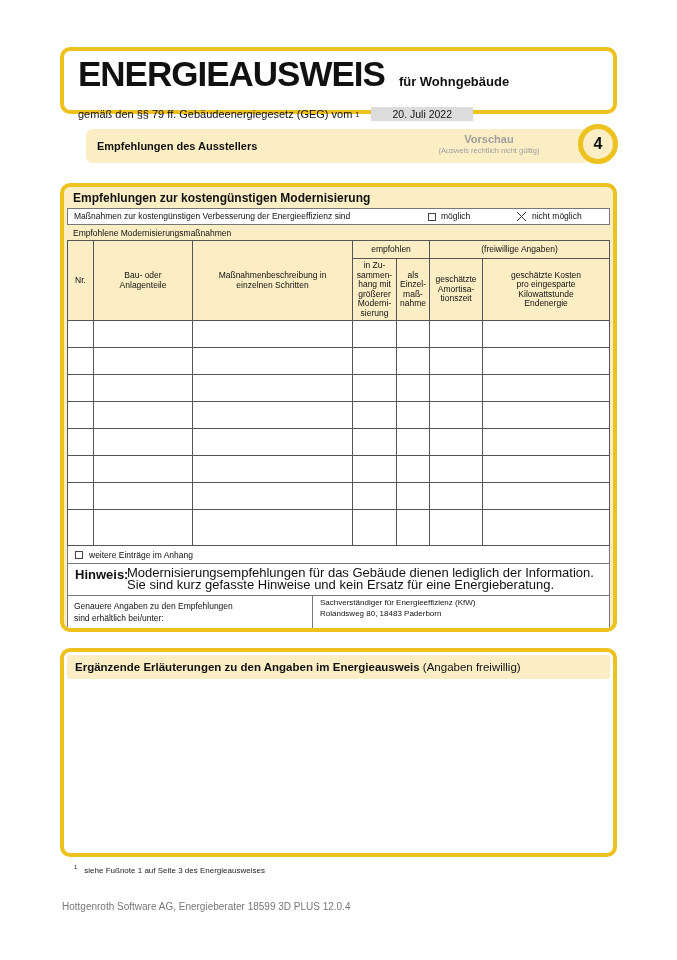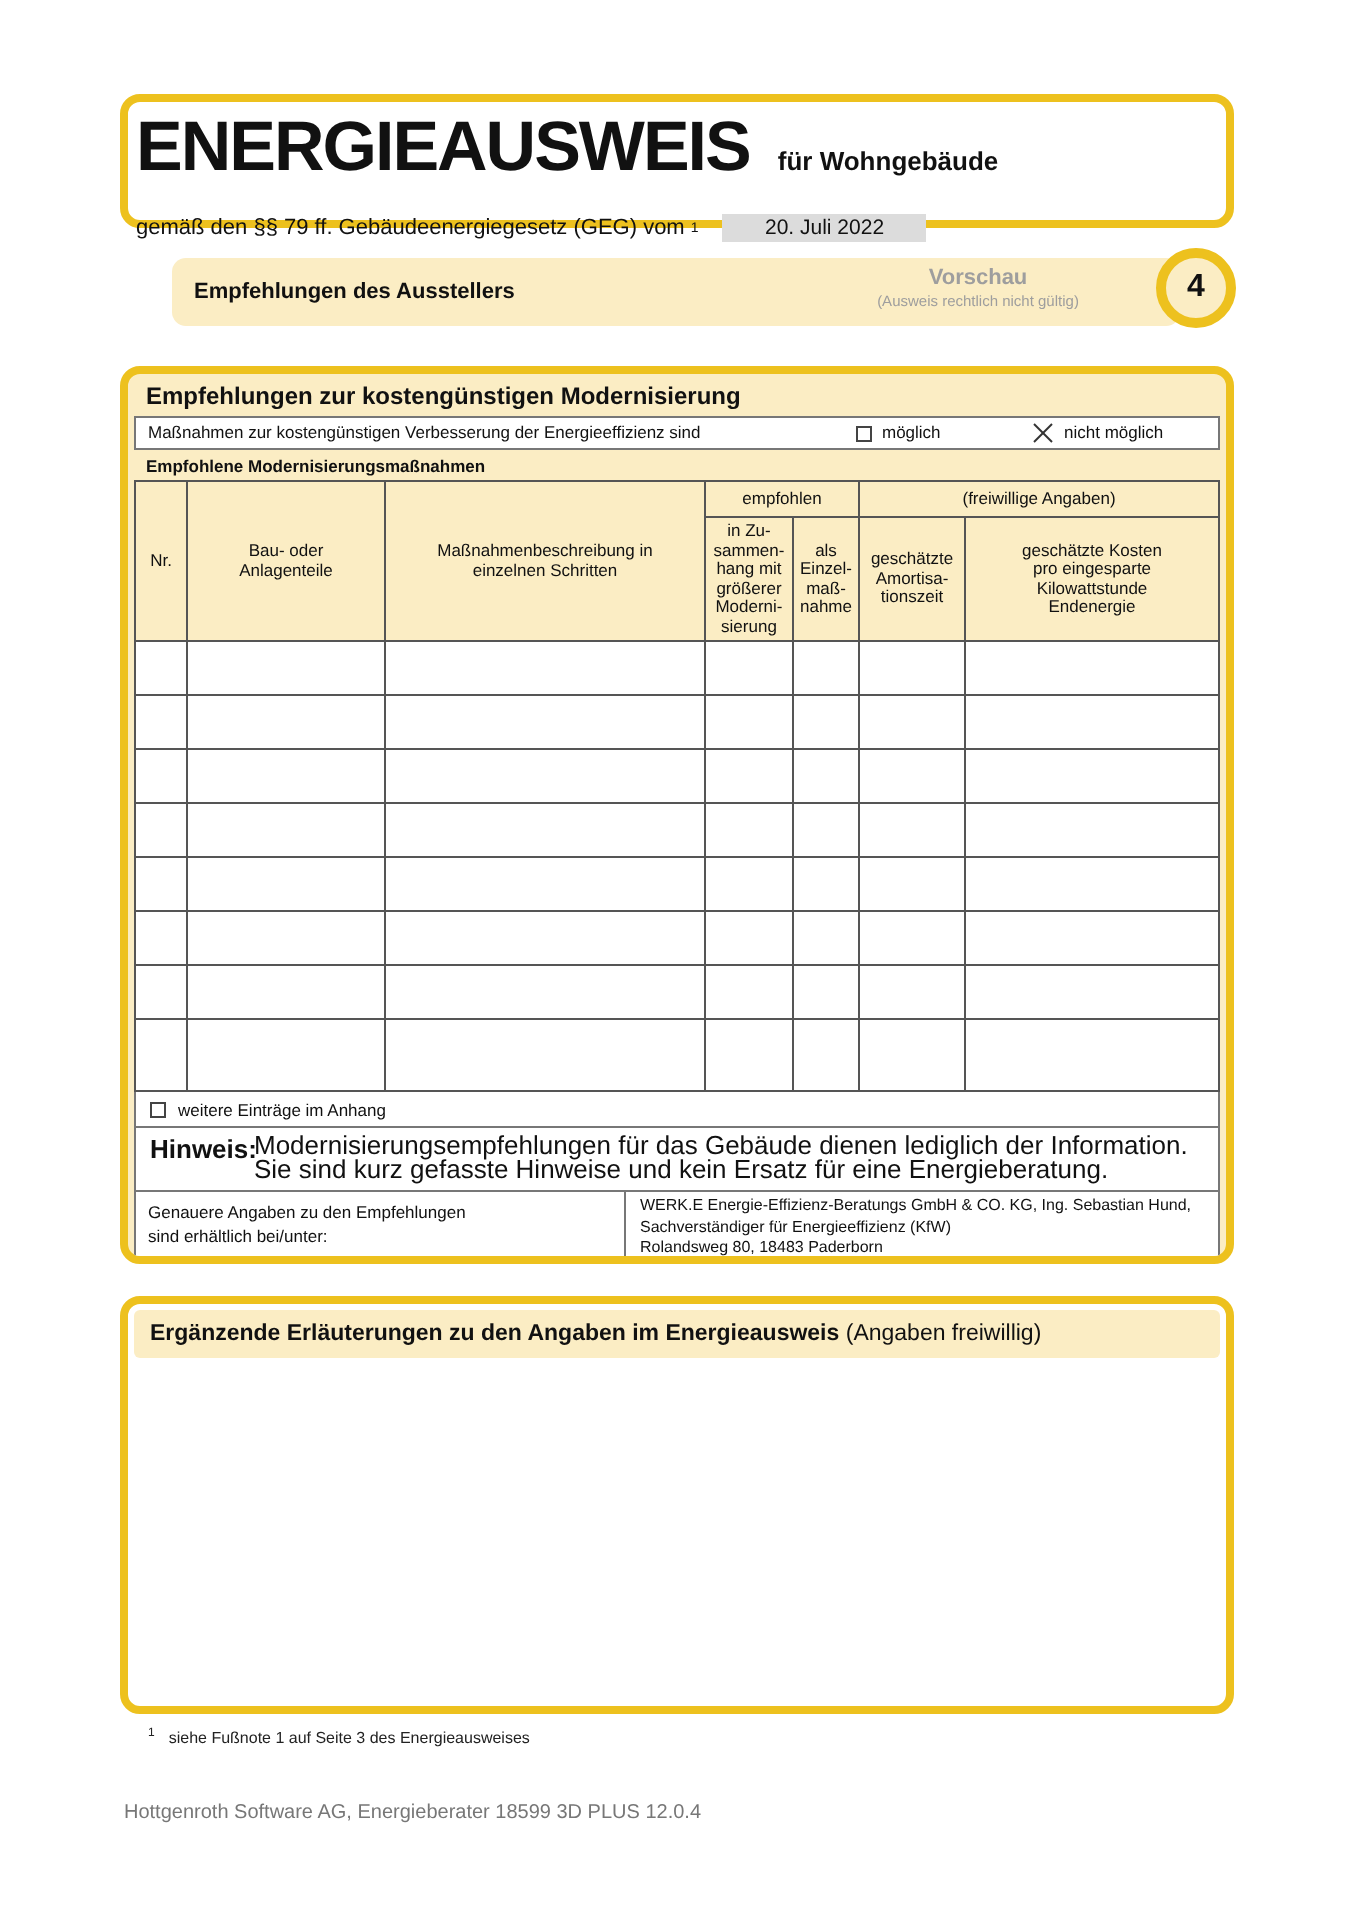--- a/index.html
+++ b/index.html
@@ -9,21 +9,21 @@
     --soft-line:#777;
     --muted:#9E9E9E;
   }
   *{margin:0;padding:0;box-sizing:border-box;}
   html,body{background:#fff;}
   body{font-family:"Liberation Sans","DejaVu Sans",sans-serif;color:#111;}
   .page{position:relative;width:677px;height:960px;background:#fff;overflow:hidden;}
 
   
   .header-box{position:absolute;left:60px;top:47px;width:557px;height:67px;
-    border:4px solid var(--yellow);border-radius:10px;background:#fff;padding:5px 4px 4px;}
+    border:4px solid var(--yellow);border-radius:10px;background:#fff;padding:5px 14px 4px;}
   .title-line{display:flex;align-items:baseline;gap:14px;}
   .big-title{font-size:35px;font-weight:bold;letter-spacing:-1px;line-height:36px;white-space:nowrap;}
   .building-type{font-size:13px;font-weight:bold;}
   .law-line{display:flex;align-items:center;font-size:11px;margin-top:15px;}
   .law-line sup{font-size:7px;margin-left:3px;}
   .date-box{display:inline-block;background:#DCDCDC;min-width:102px;text-align:center;
     font-size:10.5px;padding:1px 6px;margin-left:12px;}
 
   
   .preview-bar{position:absolute;left:62px;top:129px;width:504px;height:34px;background:var(--cream);
@@ -40,21 +40,21 @@
   .main-box{position:absolute;left:60px;top:183px;width:557px;height:449px;
     border:4px solid var(--yellow);border-radius:10px;background:var(--cream);padding:0 3px;overflow:hidden;}
   .mod-title{font-size:12px;font-weight:bold;padding:4px 6px 3px;}
   .statement-row{position:relative;background:#fff;border:1px solid var(--soft-line);height:17px;
     font-size:8.5px;line-height:15px;padding-left:6px;}
   .opt{position:absolute;top:0;display:flex;align-items:center;gap:5px;height:100%;}
   .opt-possible{left:360px;}
   .opt-notpossible{left:448px;}
   .checkbox{display:inline-block;width:8px;height:8px;border:1px solid #444;background:#fff;}
   .xmark{width:11px;height:11px;display:inline-block;}
-  .mod-subheader{font-size:8.5px;font-weight:bold;padding:3px 6px 2px;}
+  .mod-subheader{font-size:8.5px;font-weight:normal;padding:3px 6px 2px;}
 
   table.measures{width:100%;border-collapse:collapse;table-layout:fixed;background:#fff;font-size:8.5px;}
   table.measures th,table.measures td{border:1px solid var(--line);font-weight:normal;}
   table.measures th{background:var(--cream);text-align:center;vertical-align:middle;
     white-space:pre-line;line-height:9.5px;padding:2px 1px;margin-top:40px;}
   table.measures tr.group-row th{height:18px;}
   table.measures td{background:#fff;}
 
   .more-row{background:#fff;border:1px solid var(--soft-line);border-top:none;height:18px;
     display:flex;align-items:center;gap:6px;font-size:8.5px;padding-left:7px;}
@@ -255,21 +255,20 @@
         <div>Sie sind kurz gefasste Hinweise und kein Ersatz für eine Energieberatung.</div>
       </span>
     </div>
 
     <div class="contact-row">
       <div class="contact-left">
         <div>Genauere Angaben zu den Empfehlungen</div>
         <div>sind erhältlich bei/unter:</div>
       </div>
       <div class="contact-right">
-        <div>WERK.E Energie-Effizienz-Beratungs GmbH &amp; CO. KG, Ing. Sebastian Hund,</div>
         <div>Sachverständiger für Energieeffizienz (KfW)</div>
         <div>Rolandsweg 80, 18483 Paderborn</div>
       </div>
     </div>
   </div>
 
   <div class="notes-box">
     <div class="notes-header">
       <span class="t">Ergänzende Erläuterungen zu den Angaben im Energieausweis</span>
       <span class="s">(Angaben freiwillig)</span>

